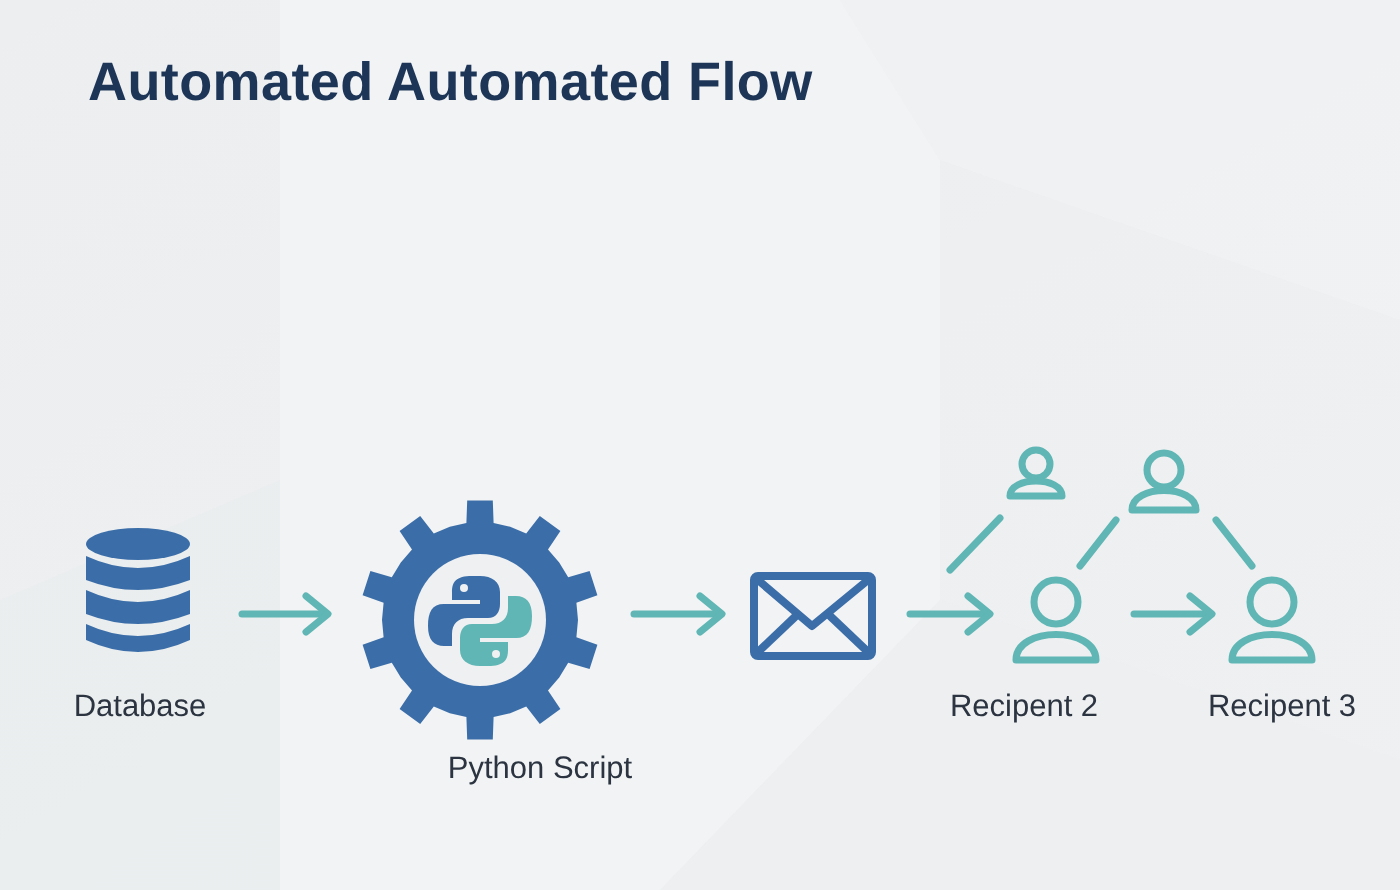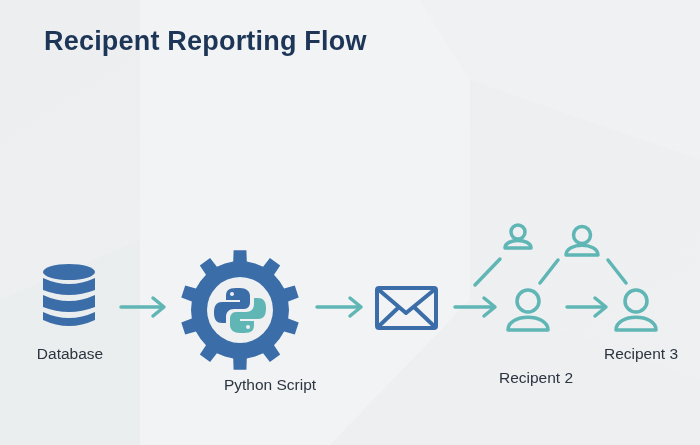--- a/index.html
+++ b/index.html
@@ -30,21 +30,21 @@
       <stop offset="1" stop-color="#eef0f2"></stop>
     </linearGradient>
   </defs>
   <rect width="700" height="445" fill="url(#bgG)"></rect>
   <polygon points="140,0 420,0 470,80 470,300 330,445 140,445" fill="#f3f4f5" opacity="0.8"></polygon>
   <polygon points="420,0 700,0 700,160 470,80" fill="#f1f2f3" opacity="0.7"></polygon>
   <polygon points="0,300 140,240 140,445 0,445" fill="#eaecee" opacity="0.6"></polygon>
   <polygon points="330,445 470,300 700,380 700,445" fill="#eceef0" opacity="0.6"></polygon>
 </svg>
 
-<div class="title">Recipent Reporting Flow</div>
+<div class="title">Automated Automated Flow</div>
 
 <svg class="diagram" width="700" height="445" viewBox="0 0 700 445">
 
   <g fill="#3b6ea8">
     <ellipse cx="69" cy="272" rx="26" ry="8"></ellipse>
     <path d="M43,278 Q69,290 95,278 L95,290 Q69,300 43,290 Z"></path>
     <path d="M43,295 Q69,307 95,295 L95,307 Q69,317 43,307 Z"></path>
     <path d="M43,312 Q69,324 95,312 L95,320 Q69,332 43,320 Z"></path>
   </g>
 
@@ -110,14 +110,14 @@
   </g>
 
   <g stroke="#5fb6b4" stroke-width="3.5" fill="none">
     <circle cx="636" cy="301" r="11"></circle>
     <path d="M616,330 C616,313 656,313 656,330 Z" stroke-linejoin="round"></path>
   </g>
 </svg>
 
 <div class="label" style="left:70px; top:345px;">Database</div>
 <div class="label" style="left:242px; top:376px;margin-left:28px;">Python Script</div>
-<div class="label" style="left:536px; top:345px;margin-top:24px;">Recipent 2</div>
+<div class="label" style="left:512px; top:345px;">Recipent 2</div>
 <div class="label" style="left:641px; top:345px;">Recipent 3</div>
 
 </body></html>

